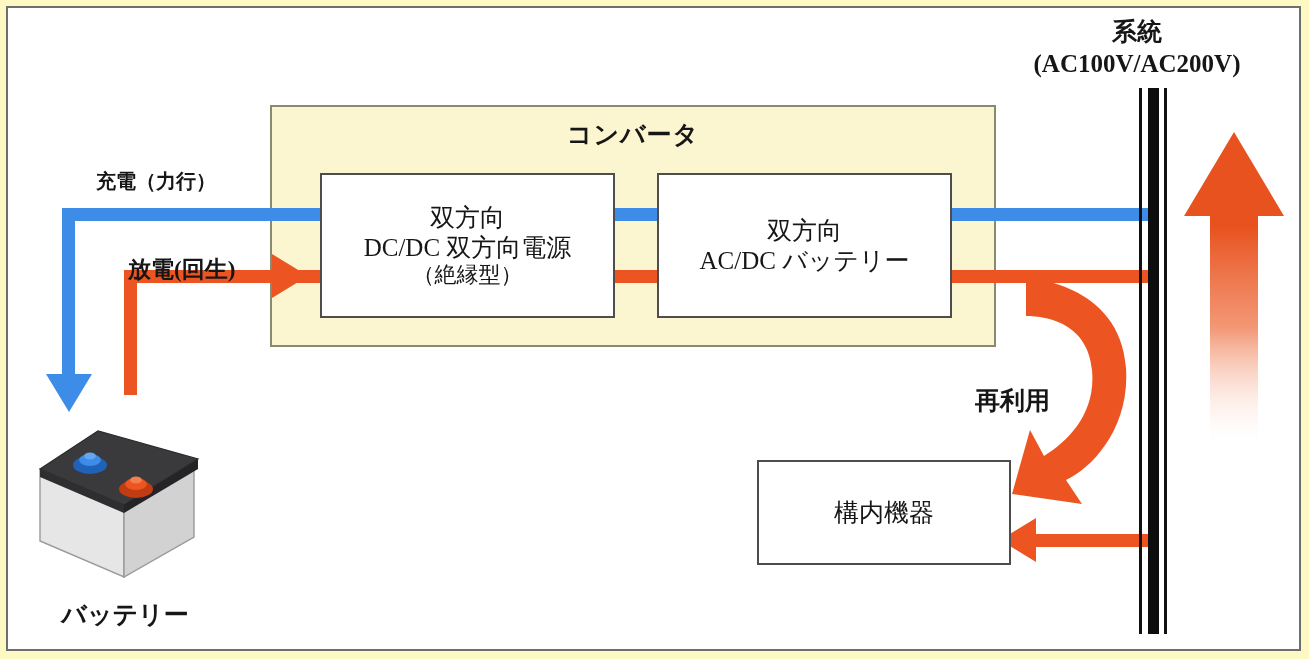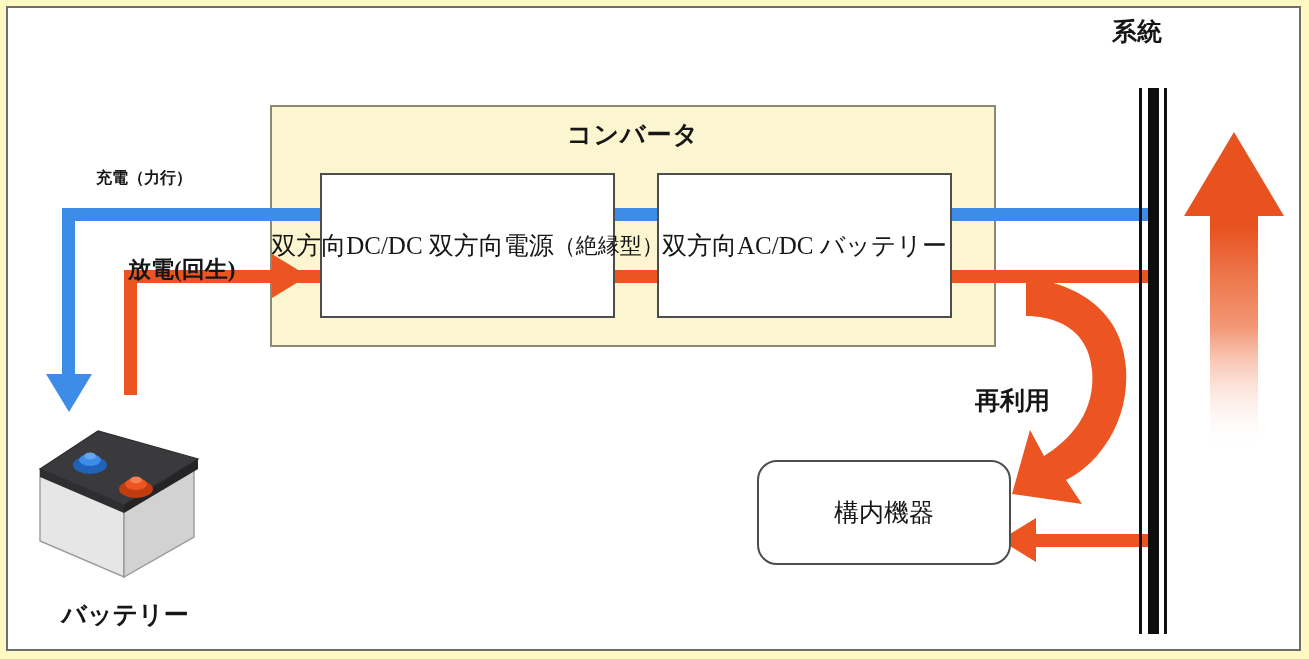--- a/index.html
+++ b/index.html
@@ -53,21 +53,21 @@
     letter-spacing: 1px;
   }
 
   
   .box {
     position: absolute;
     background: #ffffff;
     border: 2px solid #4d4d4d;
     box-sizing: border-box;
     display: flex;
-    flex-direction: row;
+    flex-direction: column;
     align-items: center;
     justify-content: center;
     color: #161616;
     text-align: center;
   }
   .box-dcdc {
     left: 320px;
     top: 173px;
     width: 295px;
     height: 145px;
@@ -84,21 +84,20 @@
     white-space: nowrap;
   }
   .box-line.big {
     font-size: 25px;
   }
   .box-facility {
     left: 757px;
     top: 460px;
     width: 254px;
     height: 105px;
-    border-radius: 20px;
   }
   .box-facility .box-line {
     font-size: 25px;
   }
 
   
   .seg {
     position: absolute;
   }
   .blue { background: #3d8ce8; }
@@ -203,21 +202,21 @@
     top: 16px;
     width: 344px;
     text-align: center;
     font-size: 25px;
     font-weight: bold;
     line-height: 1.28;
   }
   .label-charge {
     left: 96px;
     top: 168px;
-    font-size: 16px;
+    font-size: 20px;
     font-weight: bold;
   }
   .label-discharge {
     left: 128px;
     top: 238px;
     font-size: 23px;
     font-weight: bold;
     margin-top: 16px;
   }
   .label-reuse {
@@ -228,20 +227,21 @@
   }
 </style>
 </head>
 <body>
 
 <div id="diagram">
   <div class="frame"></div>
 
   <div class="label label-grid">
     <div>系統</div>
+    <div>(AC100V/AC200V)</div>
   </div>
 
   <div class="panel"></div>
   <div class="panel-title">コンバータ</div>
 
   <div class="seg blue blue-h-main"></div>
   <div class="seg blue blue-v-down"></div>
   <div class="blue-arrow-down"></div>
 
   <div class="seg orange orange-h-main"></div>

